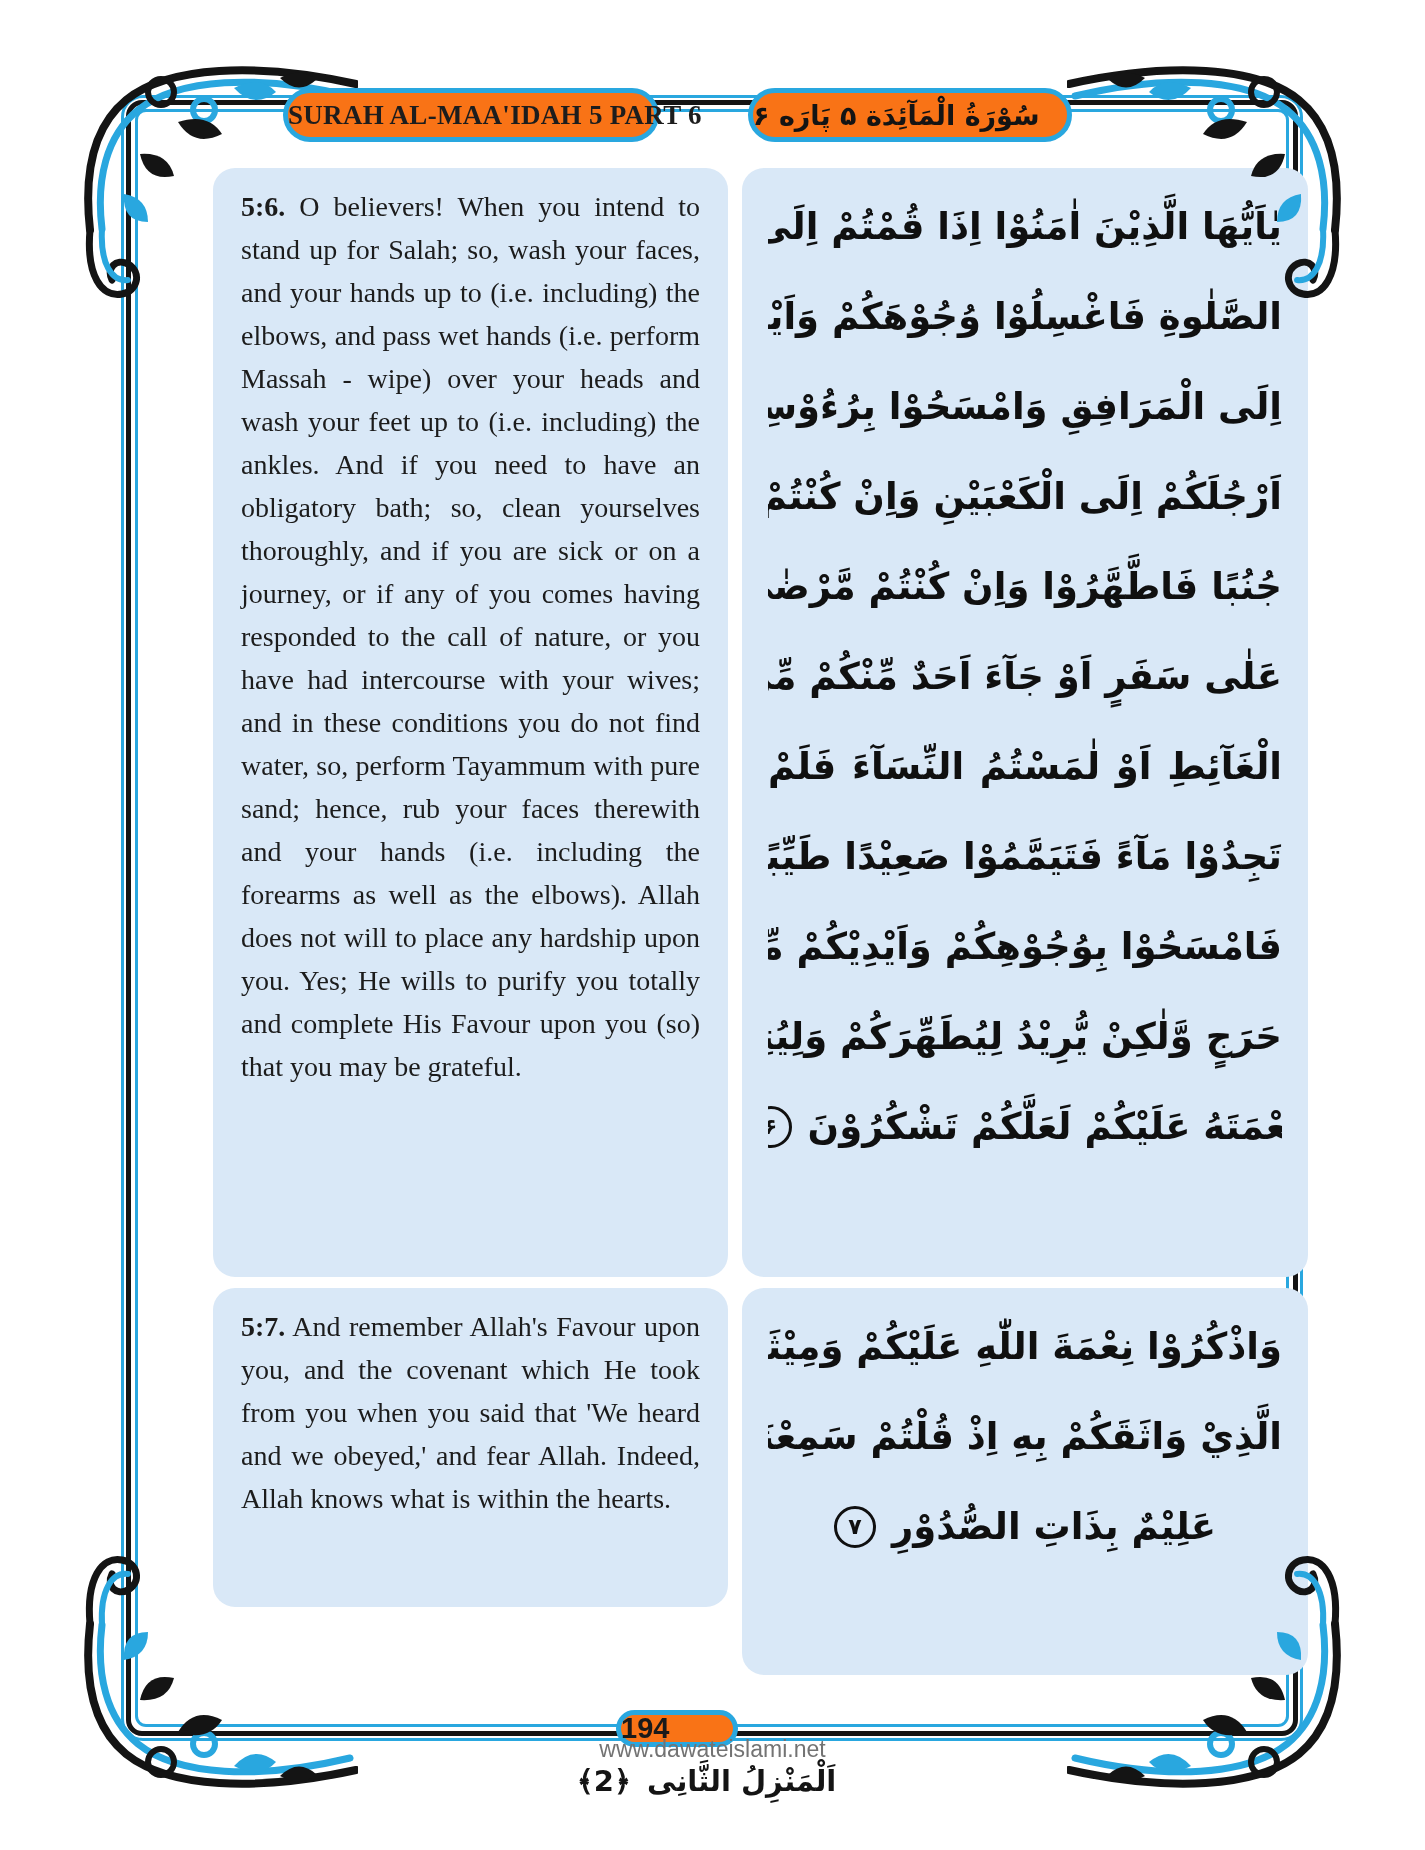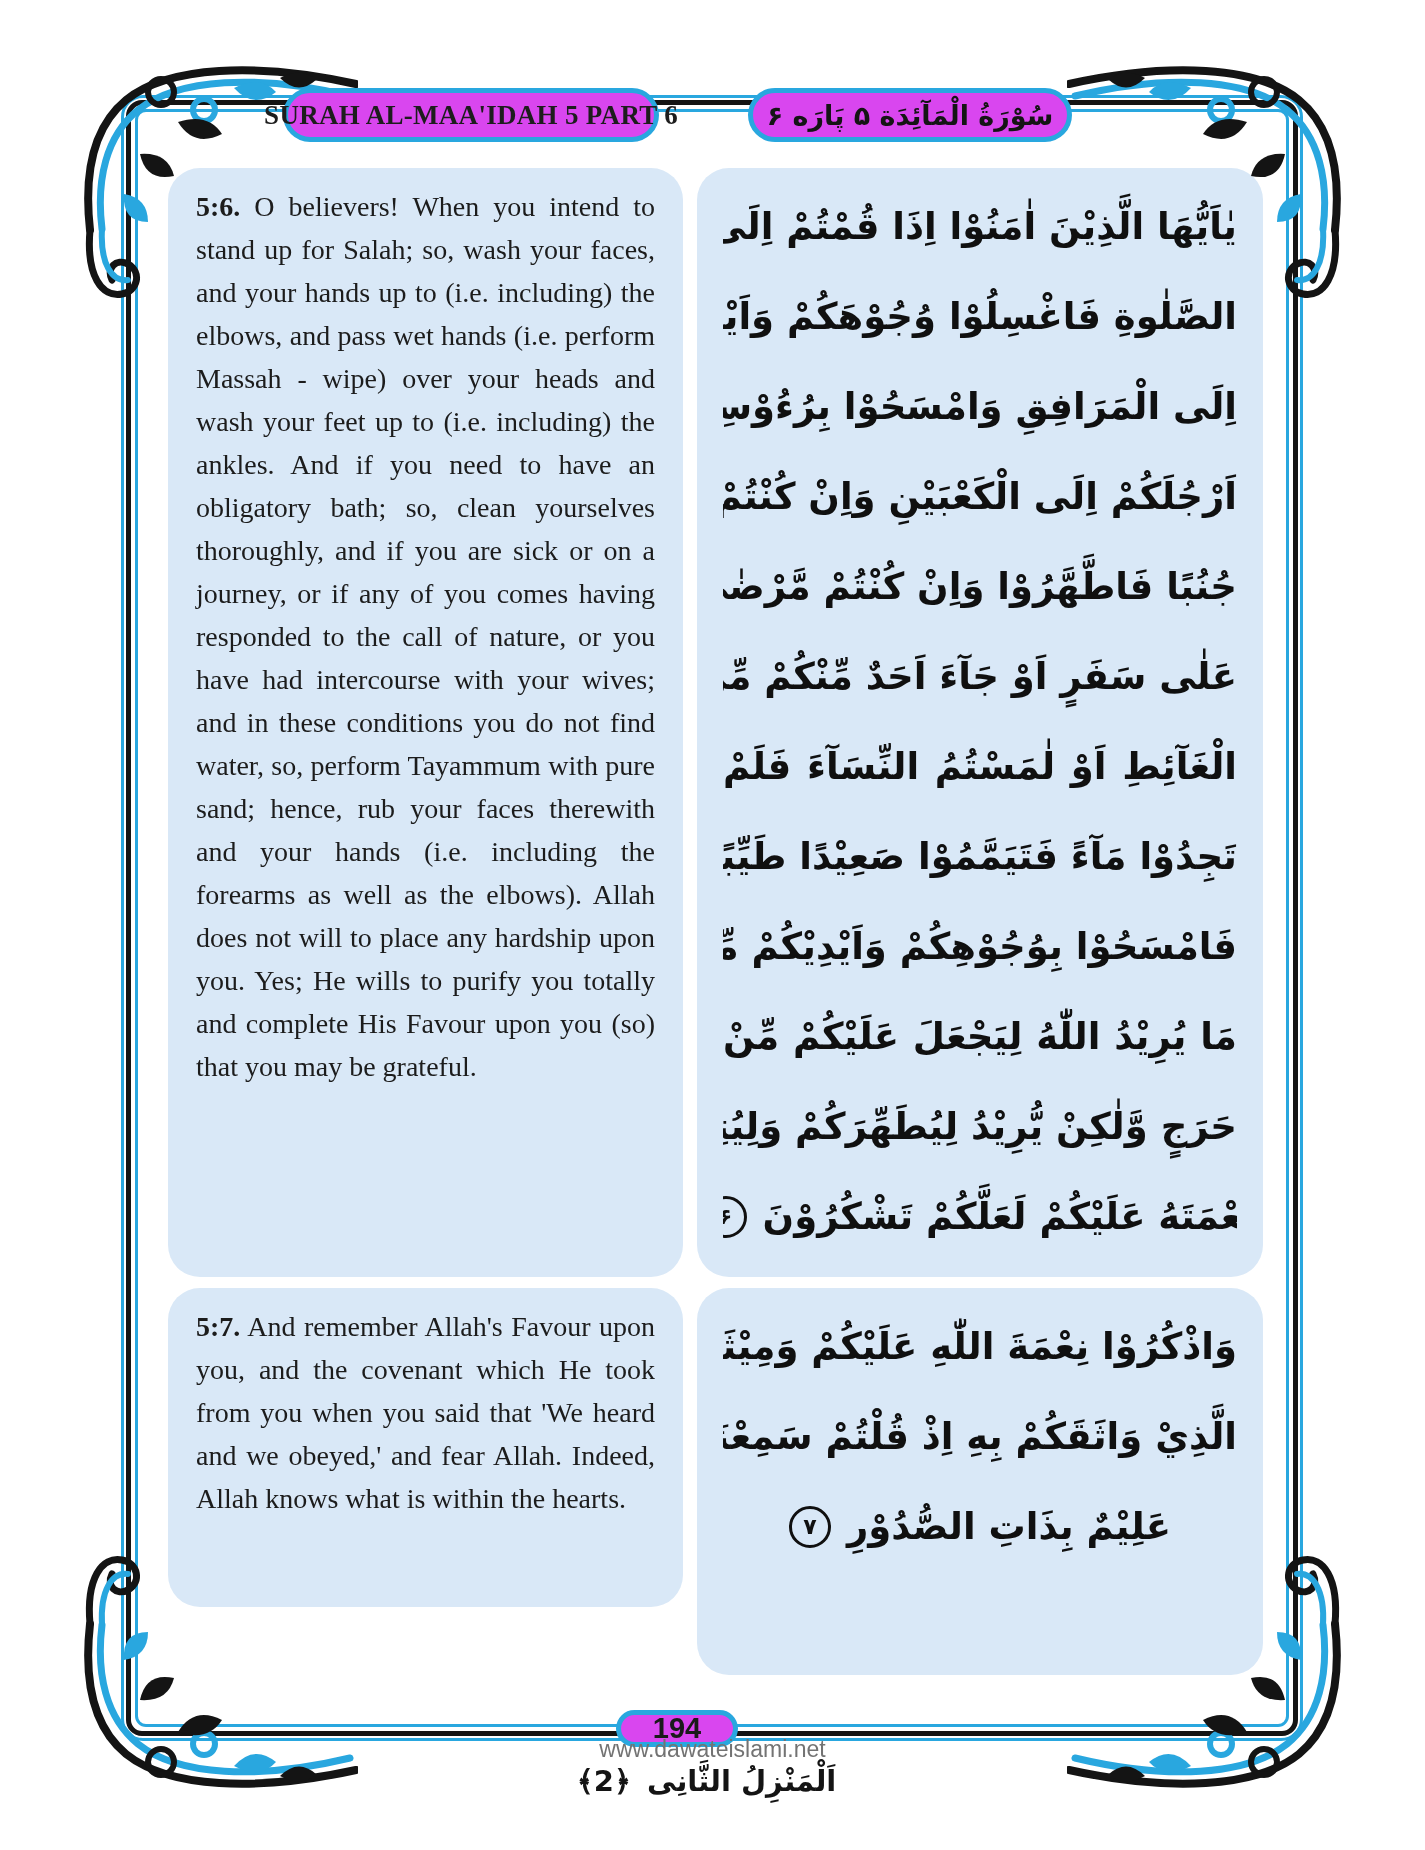--- a/index.html
+++ b/index.html
@@ -25,22 +25,22 @@
   }
 
   .flourish { position:absolute; z-index:3; pointer-events:none; }
   .fl-tl { left:58px;  top:44px;  width:300px; height:300px; }
   .fl-tr { right:58px; top:44px;  width:300px; height:300px; transform:scaleX(-1); }
   .fl-bl { left:58px;  bottom:40px; width:300px; height:300px; transform:scaleY(-1); }
   .fl-br { right:58px; bottom:40px; width:300px; height:300px; transform:scale(-1,-1); }
 
   
   .pill {
-    position:absolute; background:#d946ef; border:5px solid #29A7DF;
-    border-radius:34px; display:flex; align-items:center; justify-content:center;
+    position:absolute; background:#f97316; border:5px solid #29A7DF;
+    border-radius:34px; display:flex; align-items:center; justify-content:flex-start;
     z-index:4;
   }
   .pill-header-left  { left:283px; top:88px; width:376px; height:54px; }
   .pill-header-right { left:748px; top:88px; width:324px; height:54px; }
   .pill-footer       { left:616px; top:1710px; width:122px; height:37px; border-radius:24px; }
 
   .title-en {
     font-family:"Liberation Serif", serif; font-weight:700;
     font-size:27px; letter-spacing:.3px; color:#1d1d1d; white-space:nowrap;
   }
@@ -48,22 +48,22 @@
     font-family:"DejaVu Sans", sans-serif; font-weight:700;
     font-size:27px; color:#141414; white-space:nowrap; direction:rtl;
   }
   .page-num {
     font-family:"Liberation Sans", sans-serif; font-weight:700;
     font-size:29px; color:#1a1a1a;
   }
 
   
   .box {
-    position:absolute; background:#D9E8F7; border-radius:32px;
-    z-index:2; overflow:hidden;
+    position:absolute; background:#D9E8F7; border-radius:22px;
+    z-index:2; overflow:hidden;margin-left:45px;
   }
   .box-en-1 { left:168px; top:168px;  width:515px; height:1109px; }
   .box-ar-1 { left:697px; top:168px;  width:566px; height:1109px; }
   .box-en-2 { left:168px; top:1288px; width:515px; height:319px; }
   .box-ar-2 { left:697px; top:1288px; width:566px; height:387px; }
 
   .en-text {
     padding:17px 28px; font-family:"Liberation Serif", serif;
     font-size:28px; line-height:43px; color:#1c1c1c;
     text-align:justify;
@@ -153,21 +153,20 @@
   <section class="box box-ar-1 ar-box" dir="rtl">
     <div class="ar-line">يٰاَيُّهَا الَّذِيْنَ اٰمَنُوْا اِذَا قُمْتُمْ اِلَى</div>
     <div class="ar-line">الصَّلٰوةِ فَاغْسِلُوْا وُجُوْهَكُمْ وَاَيْدِيَكُمْ</div>
     <div class="ar-line">اِلَى الْمَرَافِقِ وَامْسَحُوْا بِرُءُوْسِكُمْ وَ</div>
     <div class="ar-line">اَرْجُلَكُمْ اِلَى الْكَعْبَيْنِ وَاِنْ كُنْتُمْ</div>
     <div class="ar-line">جُنُبًا فَاطَّهَّرُوْا وَاِنْ كُنْتُمْ مَّرْضٰى اَوْ</div>
     <div class="ar-line">عَلٰى سَفَرٍ اَوْ جَآءَ اَحَدٌ مِّنْكُمْ مِّنَ</div>
     <div class="ar-line">الْغَآئِطِ اَوْ لٰمَسْتُمُ النِّسَآءَ فَلَمْ</div>
     <div class="ar-line">تَجِدُوْا مَآءً فَتَيَمَّمُوْا صَعِيْدًا طَيِّبًا</div>
     <div class="ar-line">فَامْسَحُوْا بِوُجُوْهِكُمْ وَاَيْدِيْكُمْ مِّنْهُ</div>
-    <div class="ar-line">مَا يُرِيْدُ اللّٰهُ لِيَجْعَلَ عَلَيْكُمْ مِّنْ</div>
     <div class="ar-line">حَرَجٍ وَّلٰكِنْ يُّرِيْدُ لِيُطَهِّرَكُمْ وَلِيُتِمَّ</div>
     <div class="ar-line final">
       <span>نِعْمَتَهُ عَلَيْكُمْ لَعَلَّكُمْ تَشْكُرُوْنَ</span>
       <span class="ayah-circle">
           <span>۶</span>
         </span>
     </div>
   </section>
 
   <section class="box box-en-2">

